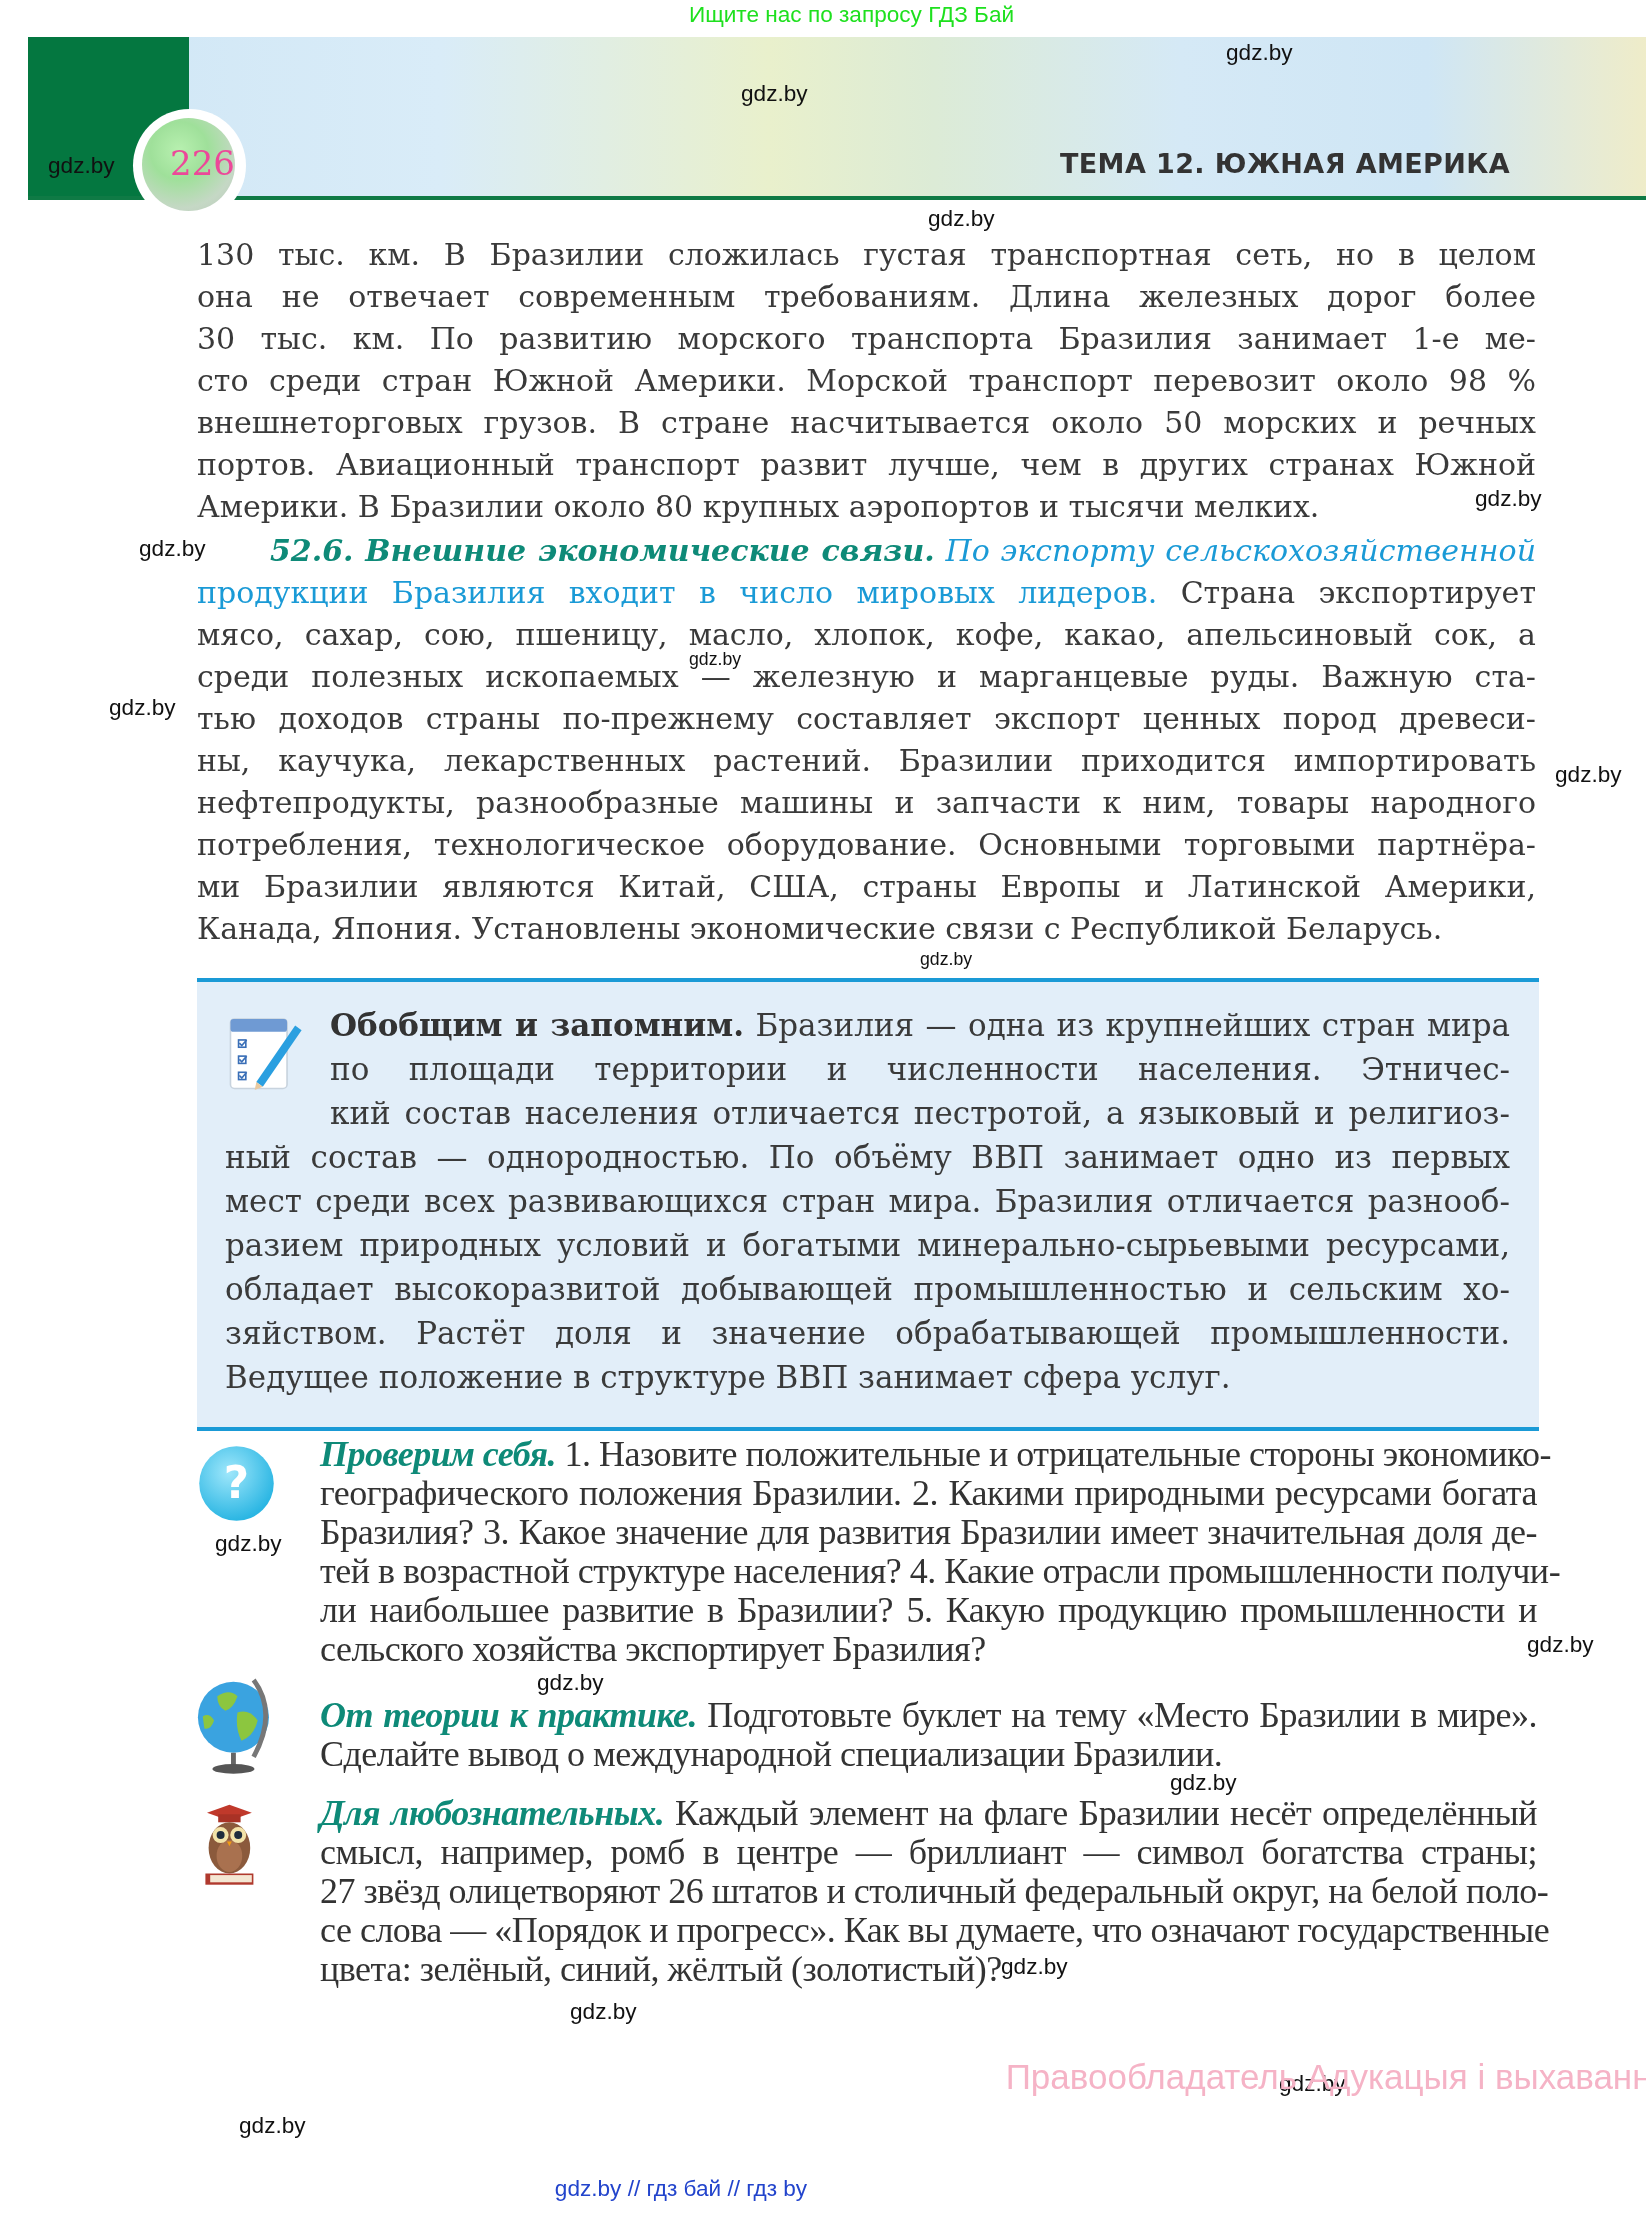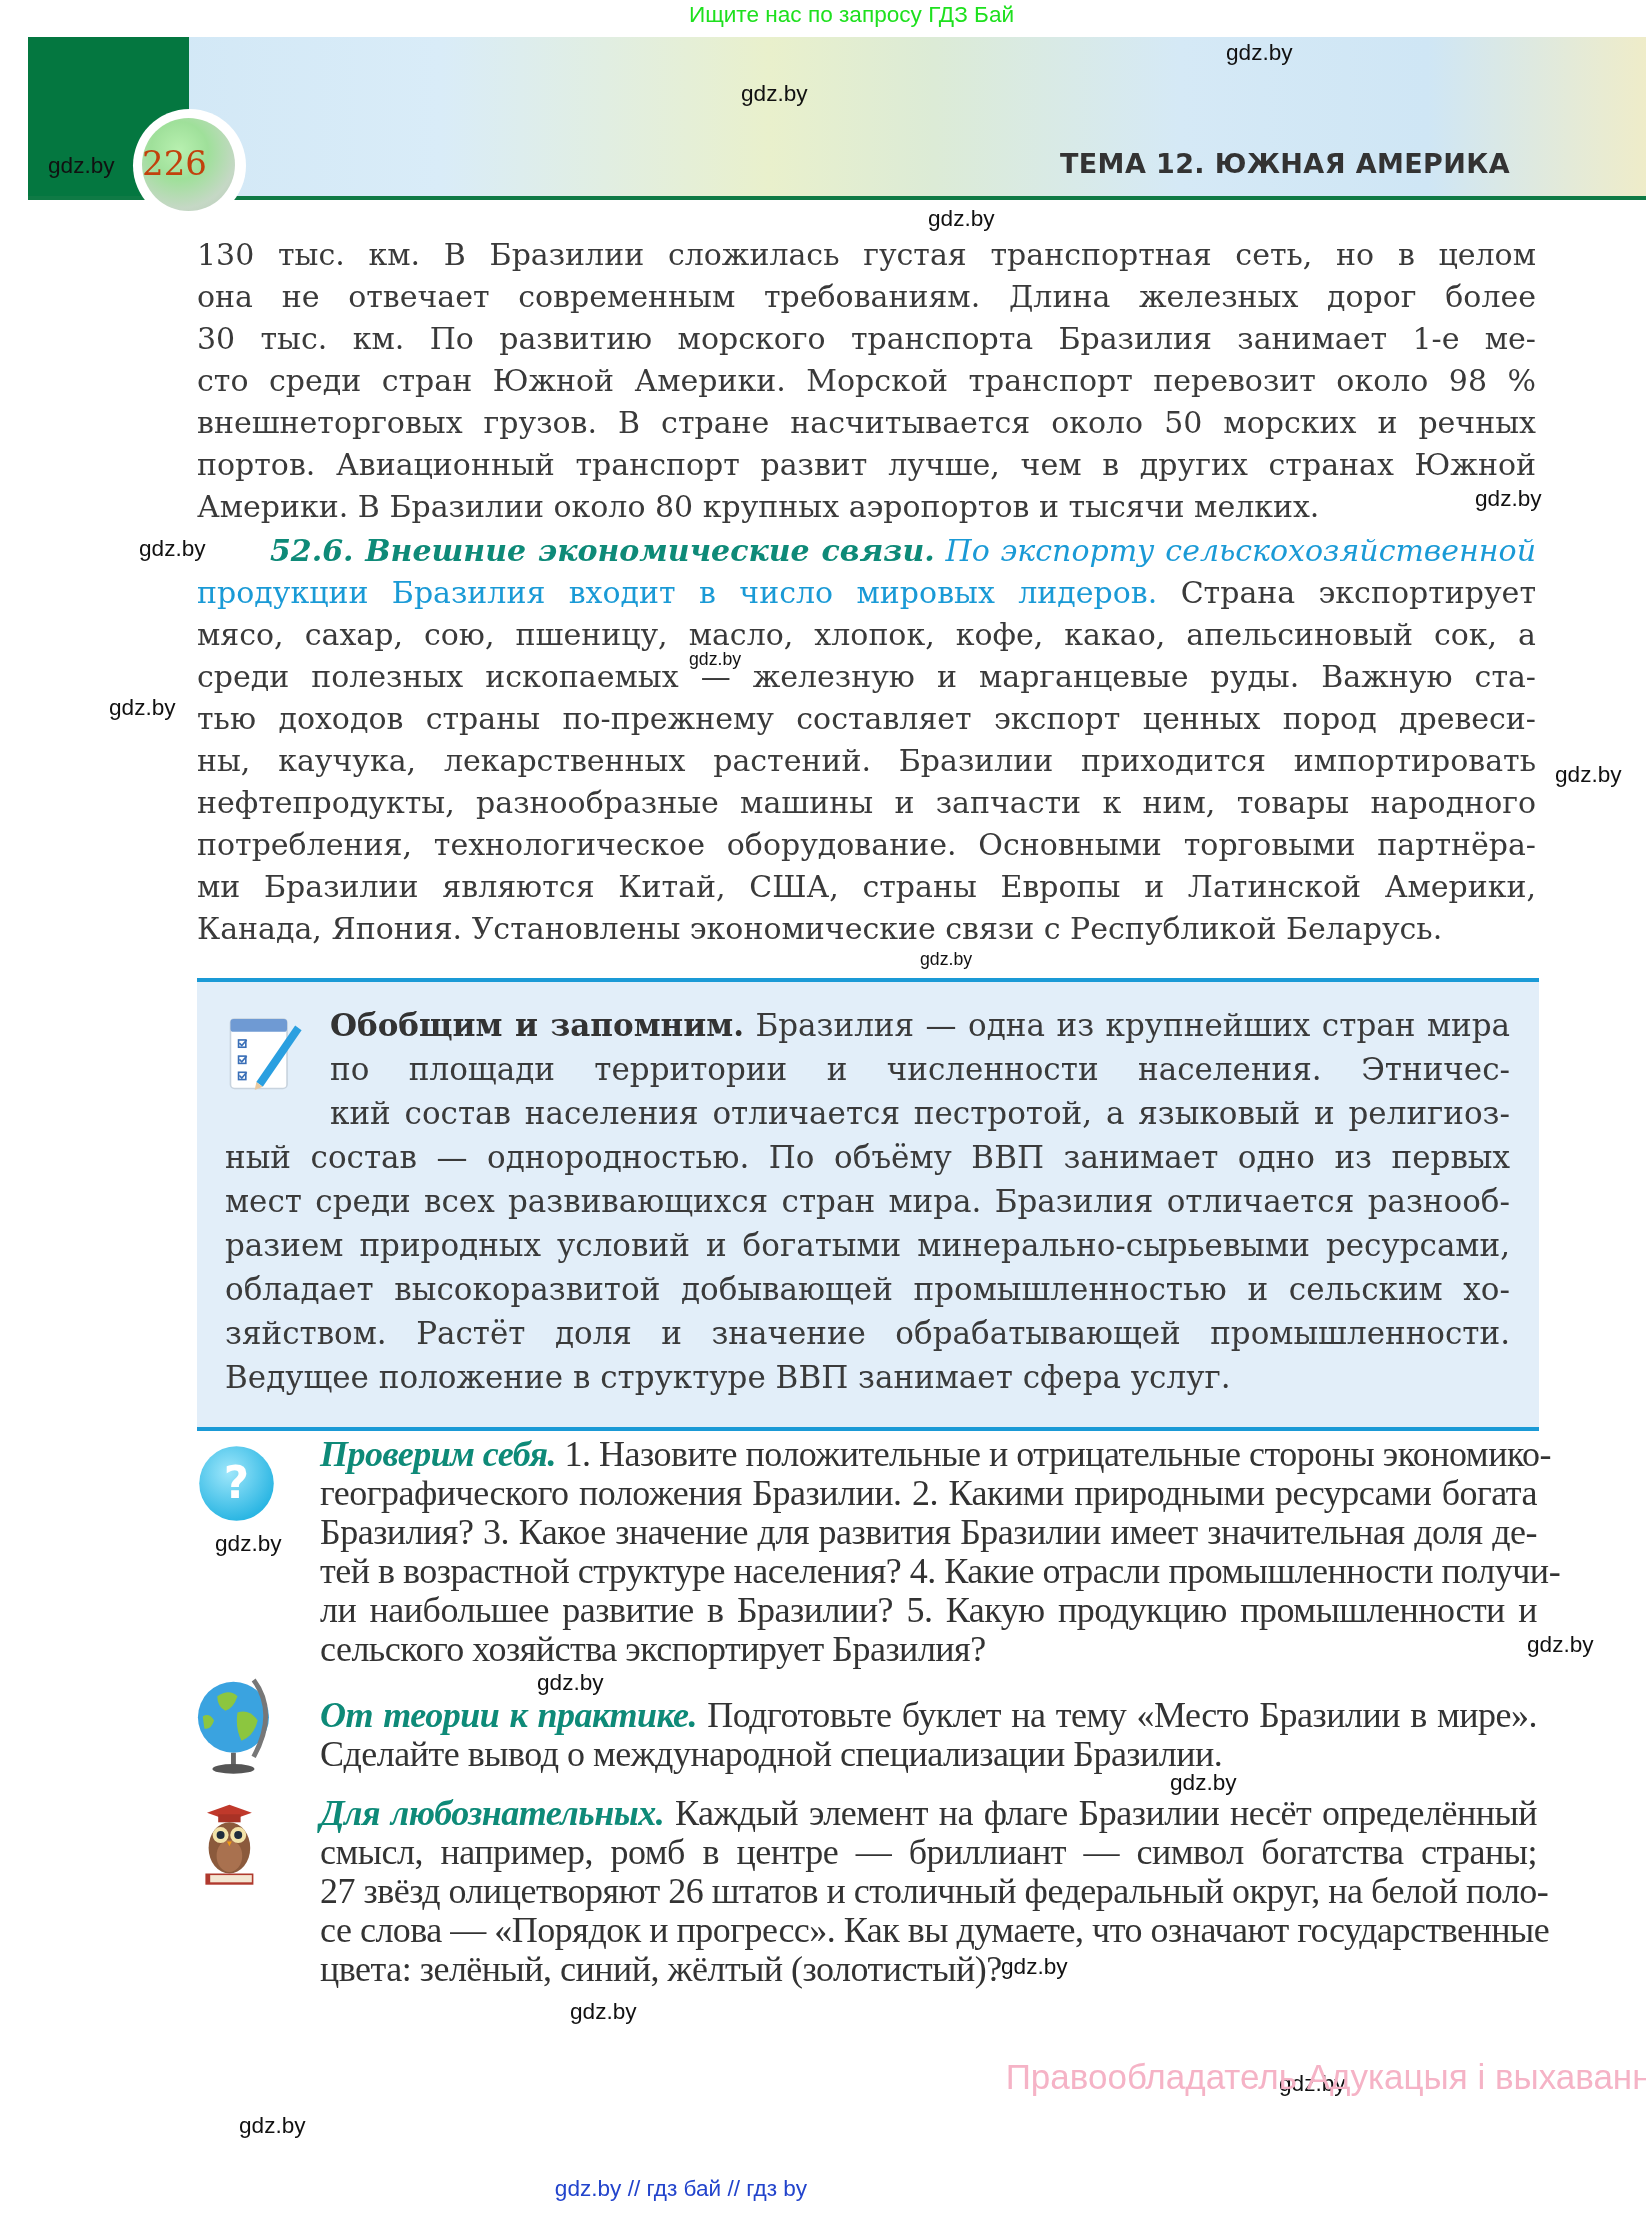--- a/index.html
+++ b/index.html
@@ -8,21 +8,21 @@
   .abs { position:absolute;margin-left:28px; }
   .top-banner { left:0; width:1647px; top:1.6px; text-align:center; font-family:"Liberation Sans", sans-serif;
                 font-size:22.6px; color:#1ee01e; }
   .header { left:0; top:37px; width:1647px; height:160px;
             background: linear-gradient(90deg, #cfe6f5 0%, #d9ecf8 25%, #e9f0cc 45%, #dcebd6 55%, #d5e9f6 70%, #cfe6f5 85%, #f3edc3 100%); }
   .header-line { left:0; top:196px; width:1647px; height:4px; background:#0f7a45; }
   .green-block { left:0; top:37px; width:161px; height:160px; background:#047740; }
   .page-circle { left:105px; top:109px; width:113px; height:113px; border-radius:50%; background:#ffffff; }
   .page-circle-inner { left:114px; top:118px; width:93px; height:93px; border-radius:50%;
          background: radial-gradient(circle at 40% 35%, #b8f0b0 0%, #9fe09a 35%, #c5d8c5 70%, #b9c9b9 100%); }
-  .page-num { left:114px; top:143px; width:93px; text-align:left; font-family:"DejaVu Serif", serif; font-size:34px; color:#c2410c; }
+  .page-num { left:114px; top:143px; width:93px; text-align:right; font-family:"DejaVu Serif", serif; font-size:34px; color:#ec4899; }
   .topic { right:137px; top:148px; font-family:"DejaVu Sans", sans-serif; font-size:27px; font-weight:bold; color:#333333; letter-spacing:0.4px; }
   .wm { font-family:"Liberation Sans", sans-serif; font-size:22.6px; color:#111; }
   .wm-small { font-family:"Liberation Sans", sans-serif; font-size:17.7px; color:#111; }
 
   .para { left:169px; width:1339px; font-family:"DejaVu Serif", serif; font-size:30px; color:#3a3a3a; text-align:justify; }
   .para .line { display:block; height:42px; line-height:42px; white-space:nowrap; text-align:justify; text-align-last:justify; }
   .para .line.last { text-align-last:left; }
   .sec-head { color:#0e8a78; font-weight:bold; }
   .sec-blue { color:#1a9ad6; }
 

